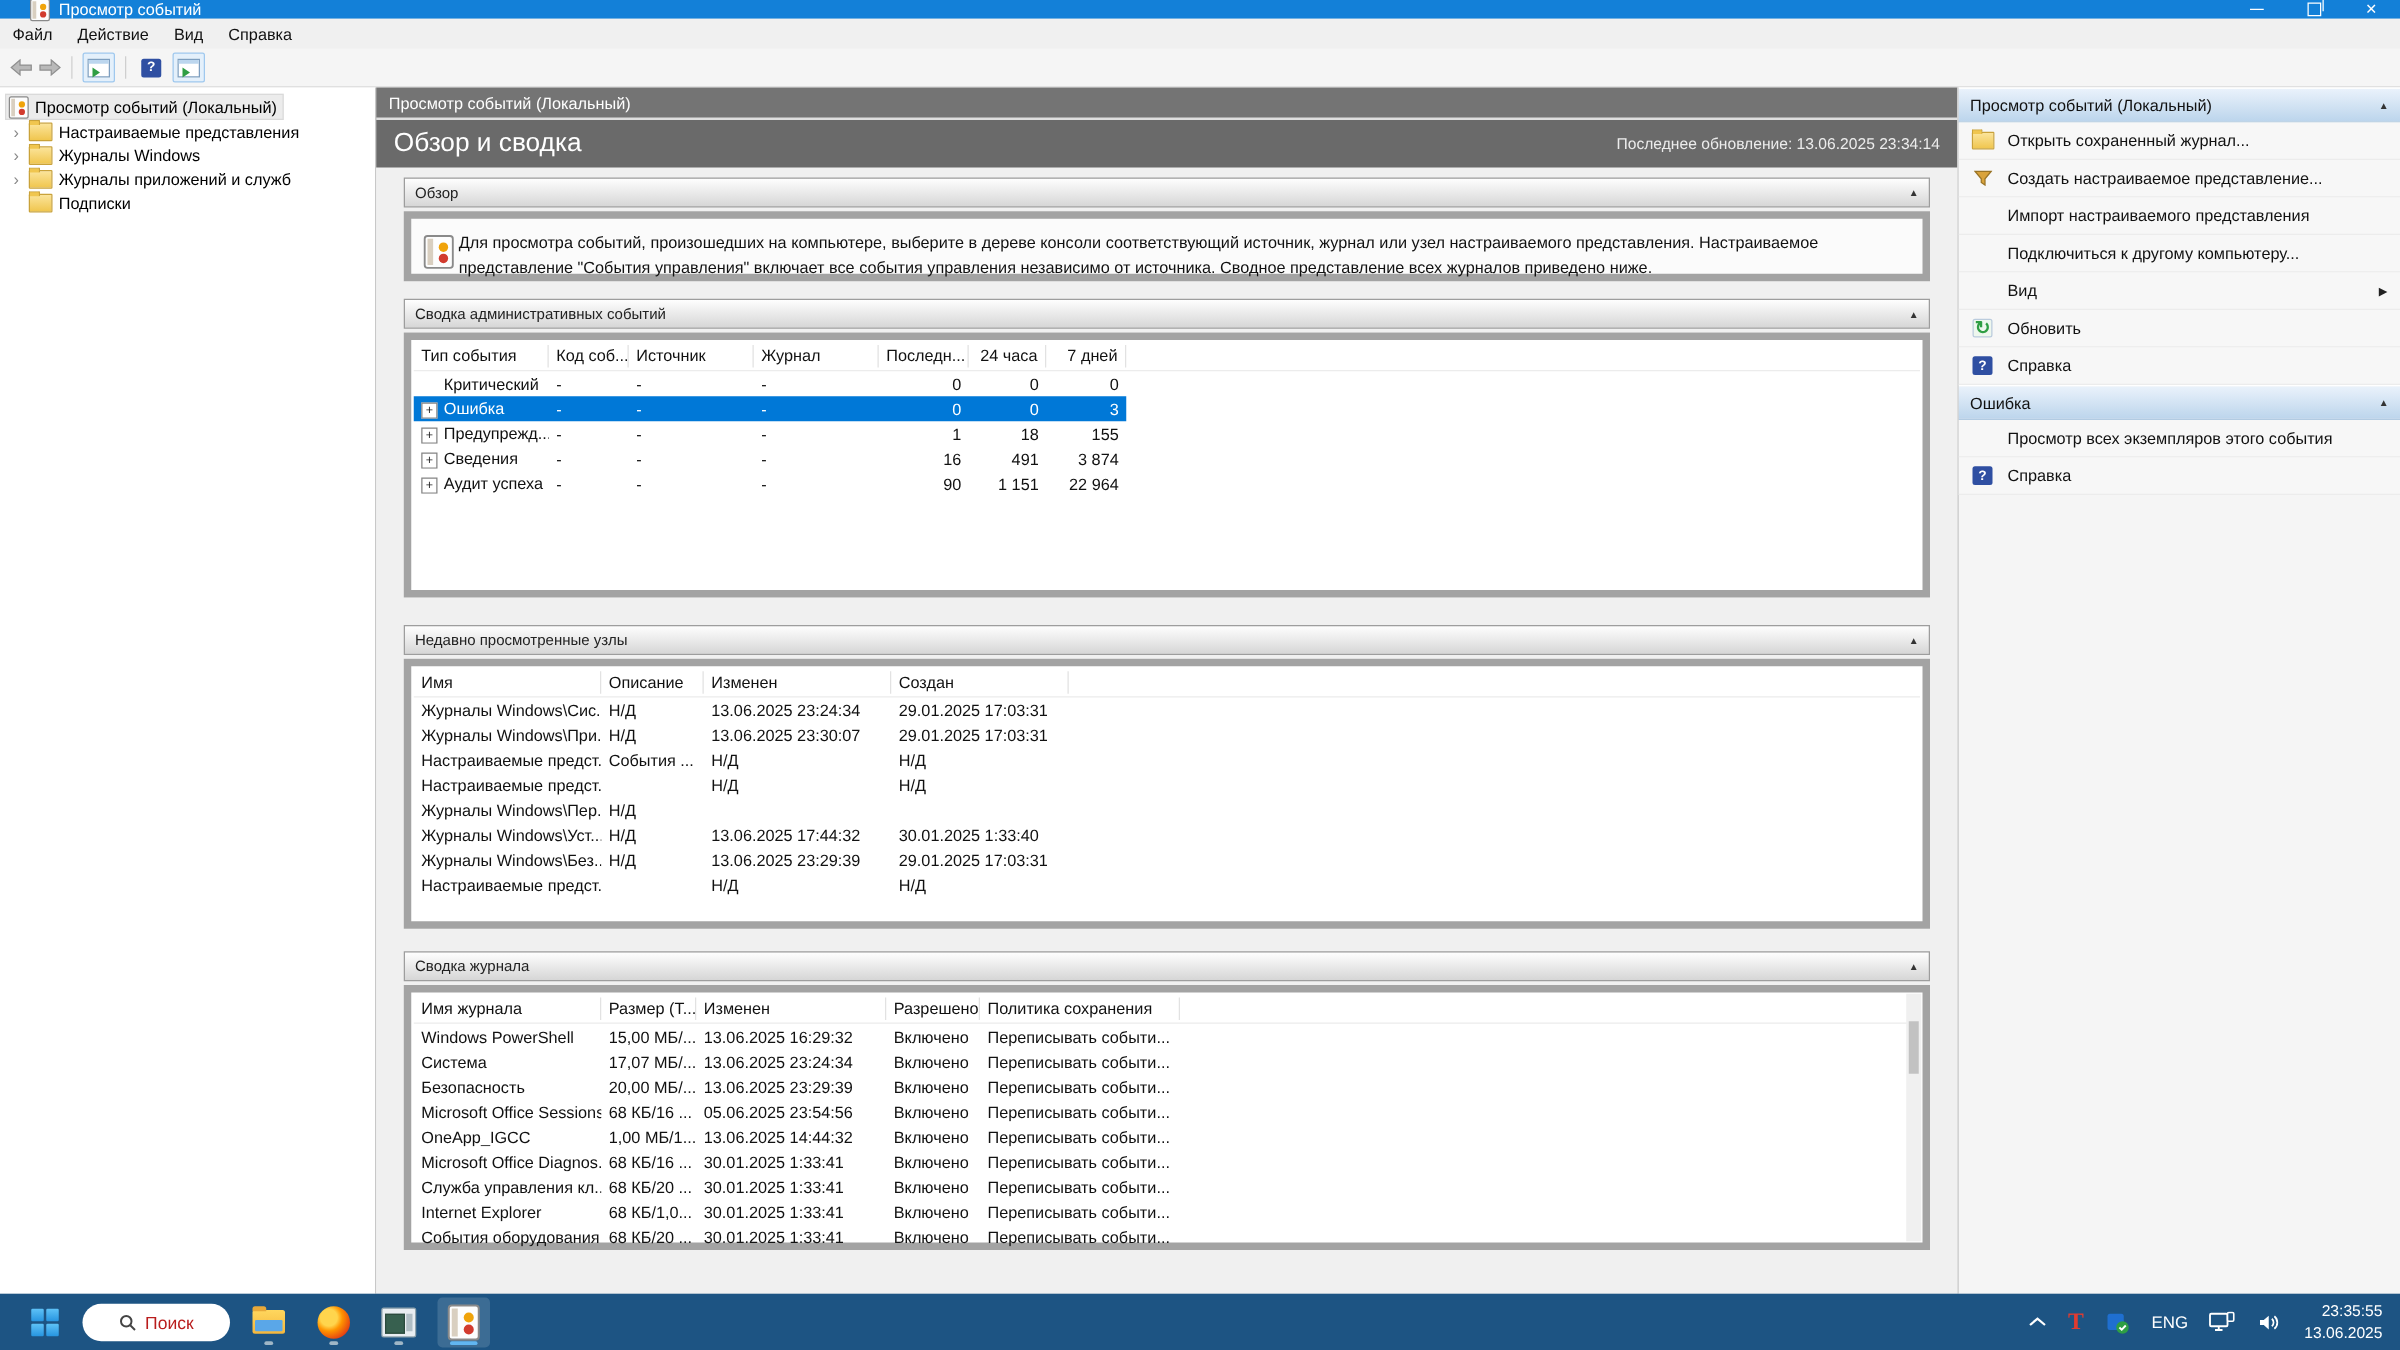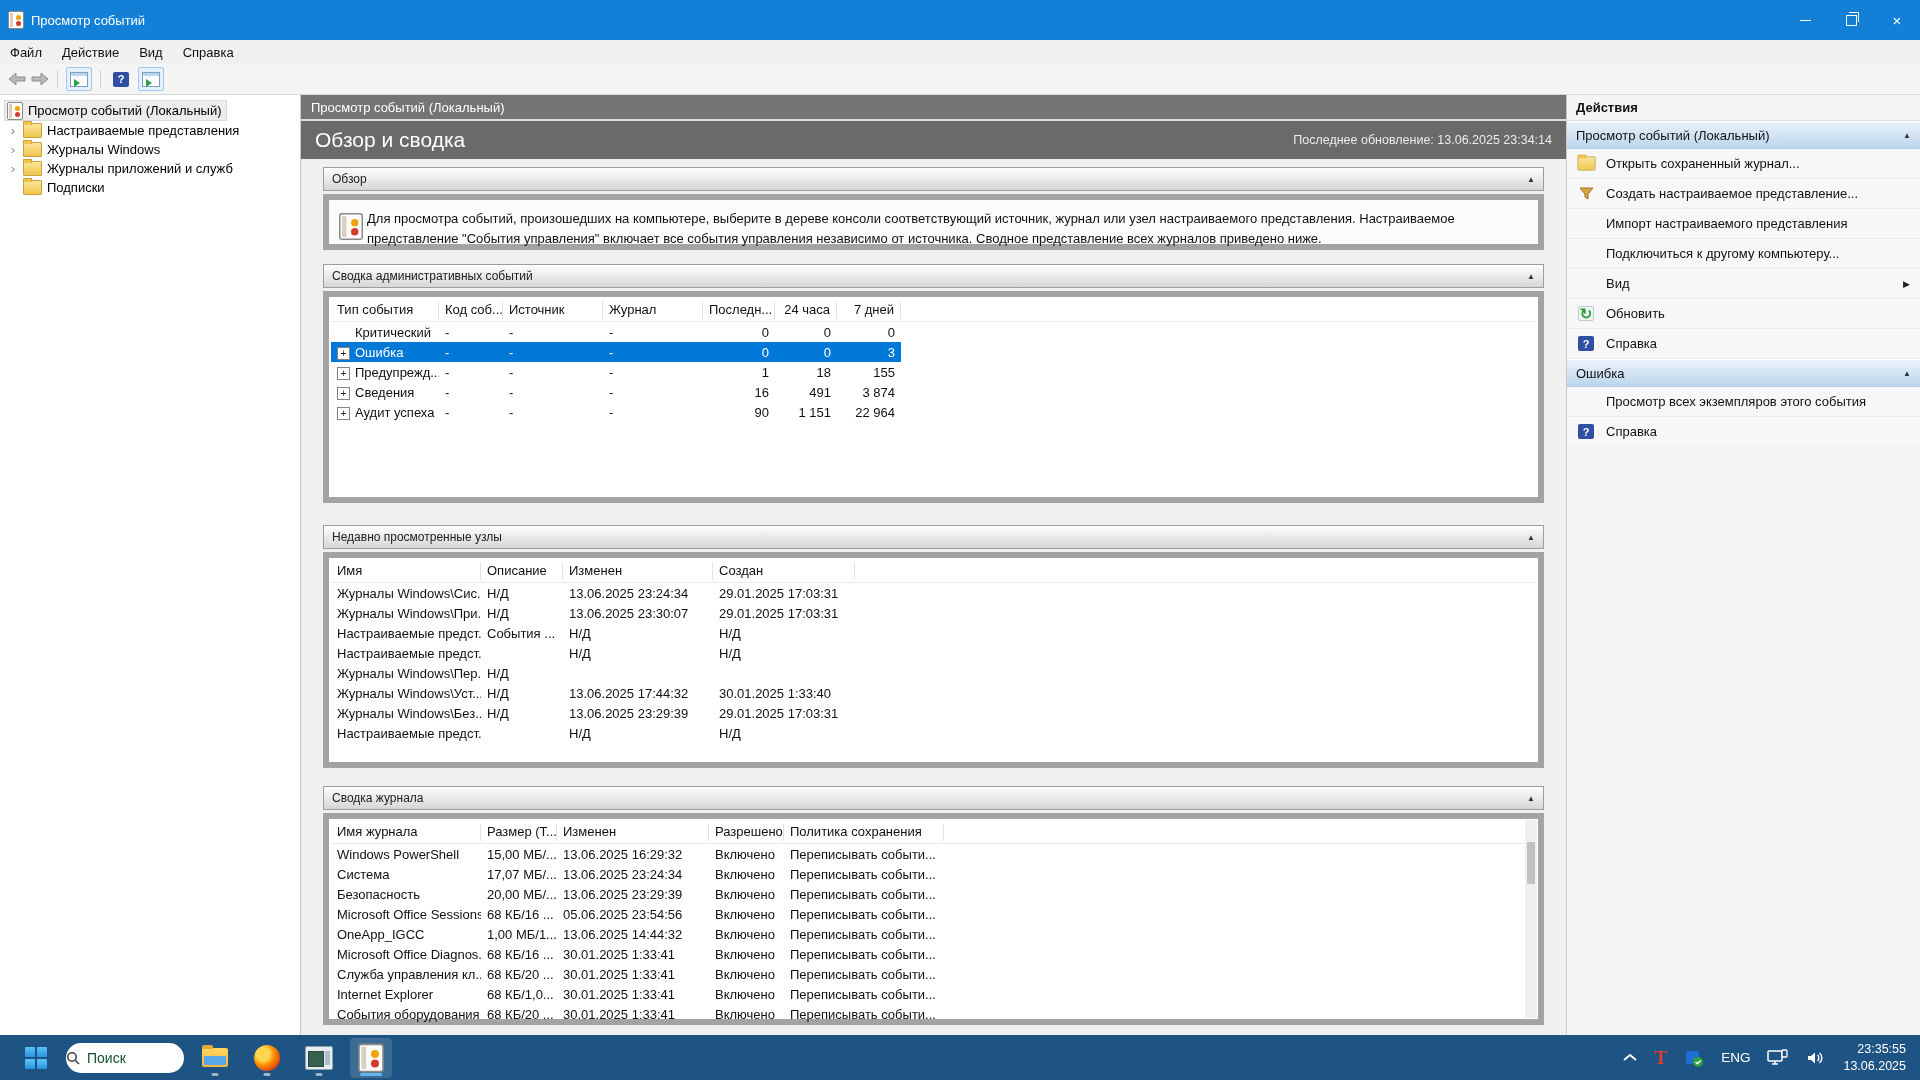--- a/index.html
+++ b/index.html
@@ -1,21 +1,21 @@
 <!DOCTYPE html>
 <html><head>
 <meta charset="utf-8">
 <style>
   html,body{margin:0;padding:0;width:1920px;height:1080px;overflow:hidden;
     font-family:"Liberation Sans",sans-serif;background:#1d5483;}
   .window{position:absolute;left:0;top:0;width:1920px;height:1035px;background:#f0f0f0;
     display:flex;flex-direction:column;}
   
-  .titlebar{height:40px;background:#1380d8;display:flex;align-items:center;color:#fff;
-    font-size:13px;padding-left:8px;gap:7px;flex:0 0 auto;}
+  .titlebar{height:15px;background:#1380d8;display:flex;align-items:center;color:#fff;
+    font-size:13px;padding-left:24px;gap:7px;flex:0 0 auto;}
   .win-controls{margin-left:auto;display:flex;height:100%;}
   .wc{width:46px;display:flex;align-items:center;justify-content:center;color:#fff;}
   .wc-min i{display:block;width:11px;height:1px;background:#fff;}
   .wc-restore i{display:block;width:9px;height:9px;border:1px solid #fff;position:relative;}
   .wc-restore i:before{content:"";position:absolute;left:2px;top:-4px;width:9px;height:9px;
     border:1px solid #fff;border-left:none;border-bottom:none;}
   .wc-close{font-size:15px;}
   
   .menubar{height:24px;background:#f0f0f0;display:flex;align-items:center;font-size:13px;flex:0 0 auto;}
   .menu-item{padding:0 10px;color:#111;}
@@ -93,21 +93,21 @@
   .folder:before{content:"";position:absolute;left:-1px;top:-3px;width:7px;height:3px;
     background:#f0c64f;border:1px solid #c9a23a;border-bottom:none;border-radius:1px 1px 0 0;}
   
   .taskbar{position:absolute;left:0;bottom:0;width:1920px;height:45px;background:#1d5483;
     display:flex;align-items:center;color:#fff;}
   .tb-left{display:flex;align-items:center;gap:10px;padding-left:16px;}
   .start{width:40px;height:40px;display:flex;align-items:center;justify-content:center;}
   .start-grid{display:grid;grid-template-columns:10px 10px;grid-template-rows:10px 10px;gap:2px;}
   .start-grid i{background:linear-gradient(#5ec2f7,#2795e0);border-radius:1px;}
   .search-pill{height:30px;width:118px;background:#fff;border-radius:16px;display:flex;align-items:center;
-    gap:7px;color:#14532d;font-size:14px;}
+    justify-content:center;gap:7px;color:#b91c1c;font-size:14px;}
   .task-icon{width:42px;height:40px;display:flex;align-items:center;justify-content:center;position:relative;}
   .task-icon .underline{position:absolute;bottom:2px;left:50%;transform:translateX(-50%);
     width:7px;height:3px;border-radius:2px;background:#9fb6c6;}
   .task-icon.active{background:rgba(255,255,255,.14);border-radius:4px;}
   .task-icon.active .underline{width:22px;background:#61b6f2;}
   .tb-folder{width:26px;height:19px;background:linear-gradient(#ffd75e,#f5b73d);border-radius:2px;position:relative;}
   .tb-folder:before{content:"";position:absolute;left:0;top:-3px;width:11px;height:4px;background:#e8a93a;border-radius:2px 2px 0 0;}
   .tb-folder:after{content:"";position:absolute;left:2px;bottom:2px;width:22px;height:9px;background:#5aa7e8;border-radius:1px;}
   .firefox{width:26px;height:26px;border-radius:50%;background:radial-gradient(circle at 35% 35%,#ffd54d 0 28%,#ff9400 45%,#e33b13 78%,#b5220f 100%);}
   .mmc-icon{width:26px;height:22px;background:#e8edf1;border:1px solid #90a4ae;border-radius:2px;position:relative;}
@@ -476,21 +476,20 @@
             </div>
           <div class="scrollbar">
               <div class="scroll-thumb"></div>
             </div>
         </div>
 
       </div>
     </div>
 
     <div class="actions">
-      <div class="actions-title">Действия</div>
       <div id="actions-groups">
           <div class="action-group-header">
             <span>Просмотр событий (Локальный)</span>
             <span class="collapse">▲</span>
           </div>
           <div class="action-item">
             <span class="ai-icon">
               <span class="folder" style="transform:scale(.95)"></span>
             </span>
             <span>Открыть сохраненный журнал...</span>

